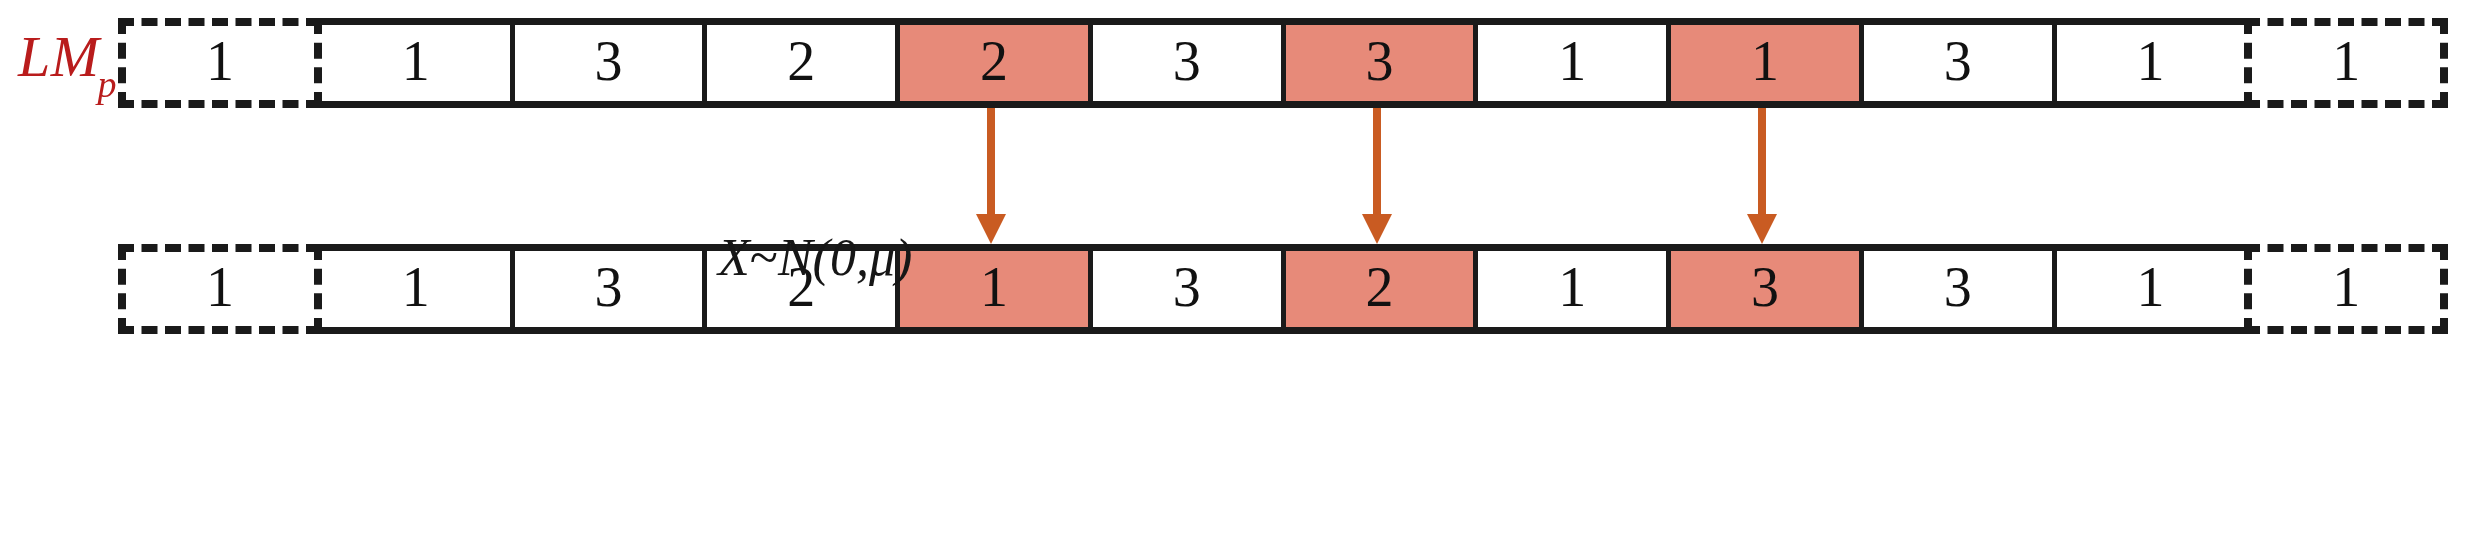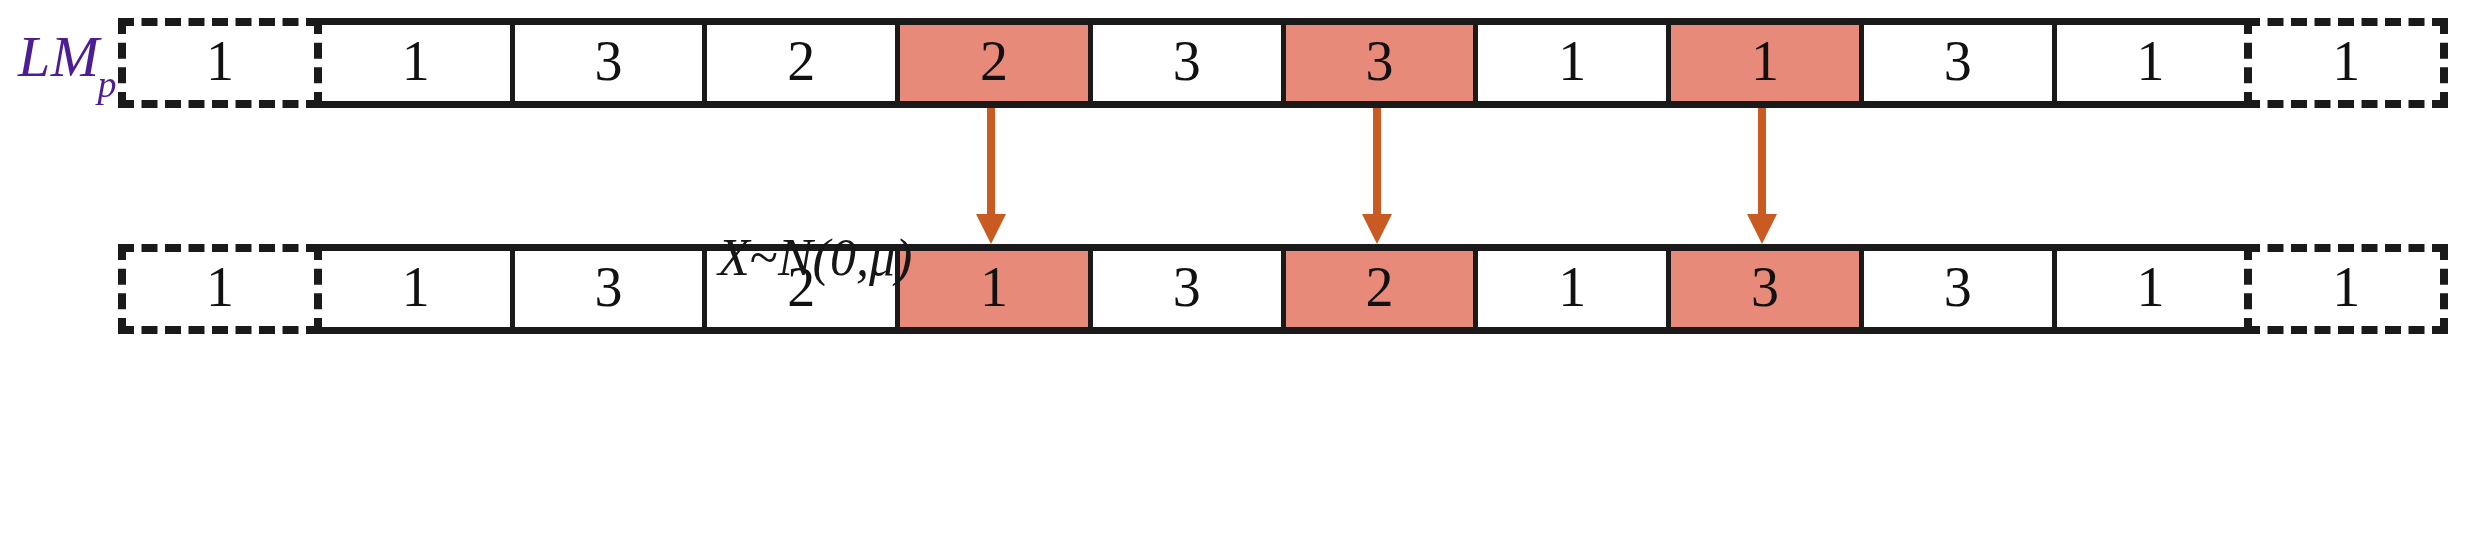--- a/index.html
+++ b/index.html
@@ -14,21 +14,21 @@
     background: #ffffff;
     font-family: "Liberation Serif", "DejaVu Serif", serif;
     overflow: hidden;
   }
 
   
   .row-label {
     position: absolute;
     font-style: italic;
     font-size: 58px;
-    color: #4c1d95;
+    color: #b91c1c;
     line-height: 1;
     white-space: nowrap;
     letter-spacing: 0.5px;
   }
   .row-label .sub {
     font-size: 38px;
     font-style: italic;
     vertical-align: sub;
     position: relative;
     top: 8px;

